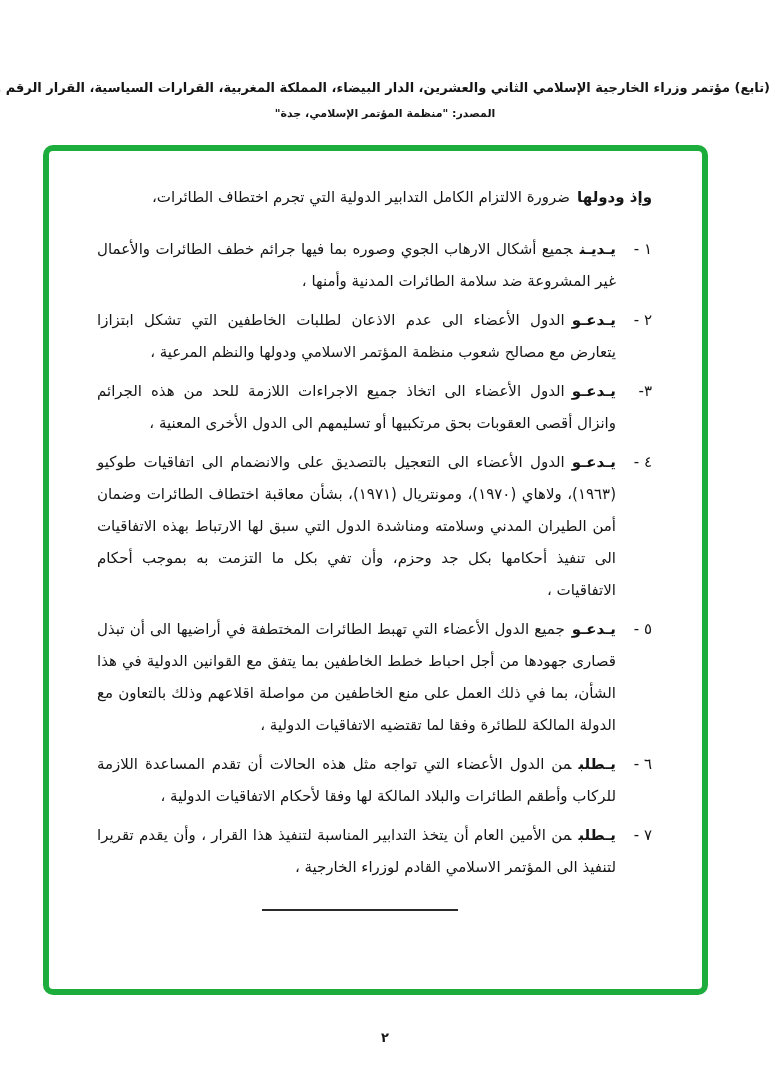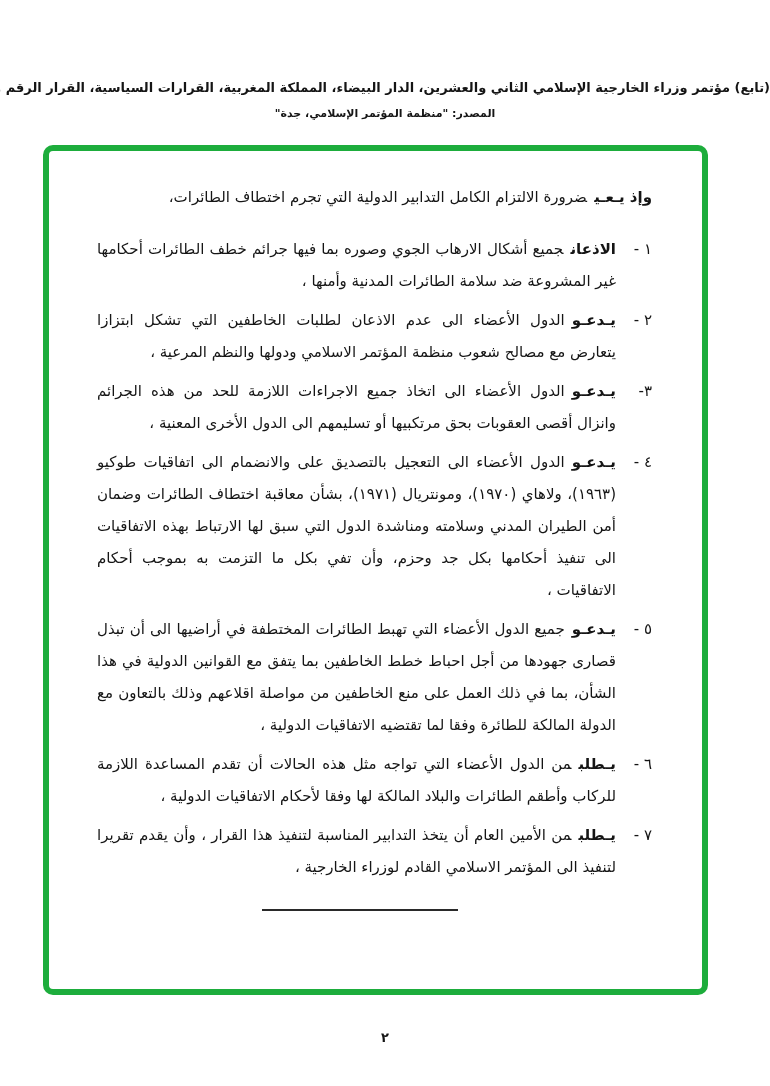--- a/index.html
+++ b/index.html
@@ -93,28 +93,28 @@
 
 <div class="page">
 
   <div class="header">
     <div class="header-line">(تابع) مؤتمر وزراء الخارجية الإسلامي الثاني والعشرين، الدار البيضاء، المملكة المغربية، القرارات السياسية، القرار الرقم ٢٢/٤٤-س</div>
     <div class="header-source">المصدر:  "منظمة المؤتمر الإسلامي، جدة"</div>
   </div>
 
   <div class="frame" style="border-color: rgb(29, 173, 60);">
     <div class="preamble">
-      <span class="lead">وإذ يـعـي</span><span>ضرورة الالتزام الكامل التدابير الدولية التي تجرم اختطاف الطائرات،</span>
+      <span class="lead">وإذ ودولها</span><span>ضرورة الالتزام الكامل التدابير الدولية التي تجرم اختطاف الطائرات،</span>
     </div>
 
     <div class="items" id="items">
   <div class="item">
     <div class="num">١ -</div>
     <div class="text">
-      <span class="lead">الاذعان</span><span>جميع أشكال الارهاب الجوي وصوره بما فيها جرائم خطف الطائرات أحكامها غير المشروعة ضد سلامة الطائرات المدنية وأمنها ،</span>
+      <span class="lead">يـديـن</span><span>جميع أشكال الارهاب الجوي وصوره بما فيها جرائم خطف الطائرات والأعمال غير المشروعة ضد سلامة الطائرات المدنية وأمنها ،</span>
     </div>
   </div>
 
   <div class="item">
     <div class="num">٢ -</div>
     <div class="text">
       <span class="lead">يـدعـو</span><span>الدول الأعضاء الى عدم الاذعان لطلبات الخاطفين التي تشكل ابتزازا يتعارض مع مصالح شعوب منظمة المؤتمر الاسلامي ودولها والنظم المرعية ،</span>
     </div>
   </div>
 

